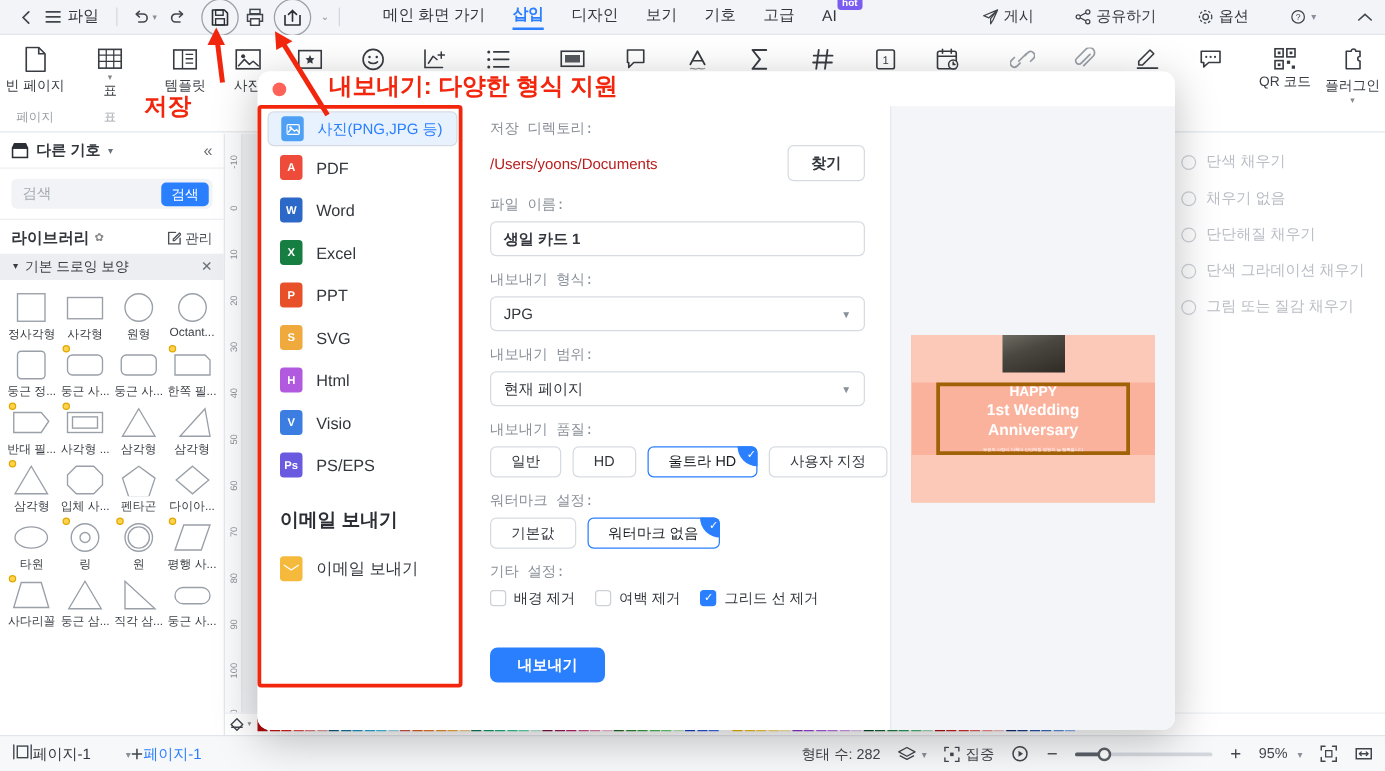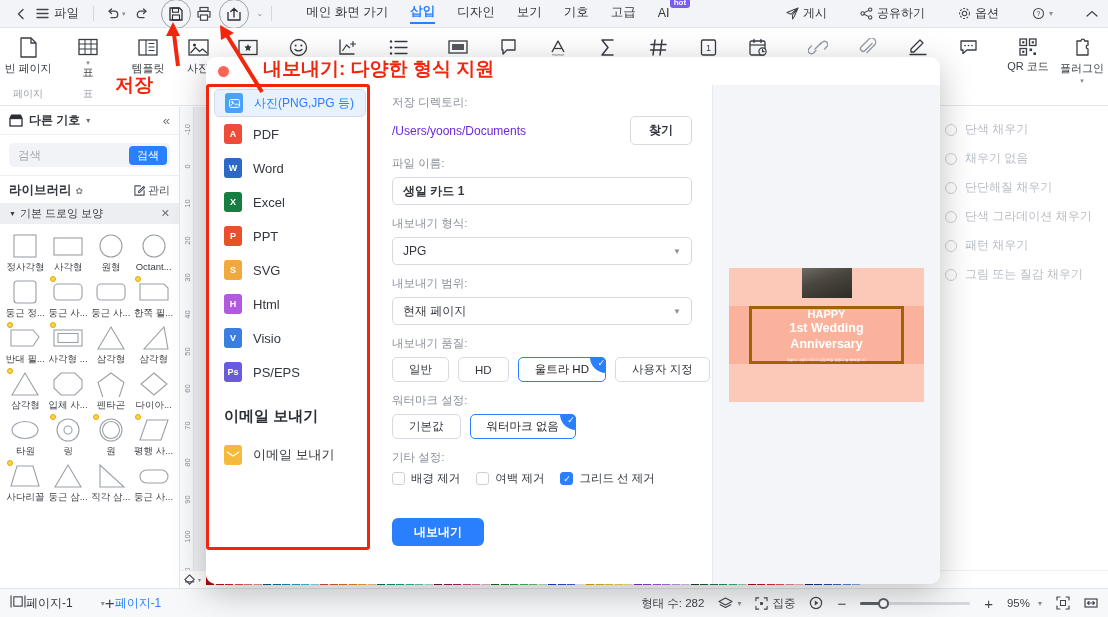--- a/index.html
+++ b/index.html
@@ -123,24 +123,24 @@
   .dlg-dot{width:11px;height:11px;border-radius:50%;background:#ff6258;}
   .dlg-body{flex:1;display:flex;min-height:0;}
   .dlg-side{width:168px;background:#fff;display:flex;flex-direction:column;padding:4px 8px 0;}
   .fmt{display:flex;align-items:center;gap:11px;height:34px;padding:0 10px;
     border-radius:7px;cursor:pointer;font-size:13px;color:#33373d;}
   .fmt.sel{background:#e8f2ff;color:#2a7fff;}
   .fmt .ic{width:18px;height:20px;border-radius:3px;display:flex;align-items:center;
     justify-content:center;font-size:9px;color:#fff;font-weight:700;flex:0 0 auto;}
   .email-h{font-size:15px;font-weight:700;color:#2b2f35;padding:18px 10px 12px;}
   .dlg-main{flex:1;padding:6px 20px 0 18px;min-width:0;}
-  .f-label{font-size:11.5px;color:#8a9099;margin:11px 0 6px;}
+  .f-label{font-size:11.5px;color:#8a9099;margin:11px 0 6px;font-family:Liberation Mono, monospace;}
   .f-label:first-child{margin-top:4px;}
   .dirrow{display:flex;align-items:center;gap:10px;}
-  .dirtext{font-size:12px;color:#6d28d9;flex:1;}
+  .dirtext{font-size:12px;color:#b91c1c;flex:1;}
   .btn-out{border:1px solid #d7dbe1;border-radius:5px;padding:5px 18px;font-size:12px;
     background:#fff;cursor:pointer;font-weight:600;color:#33373d;}
   .inp{width:100%;height:28px;border:1px solid #d7dbe1;border-radius:5px;padding:0 10px;
     font-size:12px;display:flex;align-items:center;background:#fff;cursor:text;font-weight:600;}
   .sel{width:100%;height:28px;border:1px solid #d7dbe1;border-radius:5px;padding:0 10px;
     font-size:12px;display:flex;align-items:center;background:#fff;cursor:pointer;}
   .sel .car{margin-left:auto;color:#8a9099;font-size:8px;}
   .pillrow{display:flex;gap:9px;}
   .pill{border:1px solid #d7dbe1;border-radius:5px;height:25px;padding:0 16px;
     display:flex;align-items:center;justify-content:center;font-size:11.5px;cursor:pointer;
@@ -756,24 +756,20 @@
           <span class="radio"></span>
           <span>채우기 없음</span>
         </div>
         <div class="rp-opt">
           <span class="radio"></span>
           <span>단단해질 채우기</span>
         </div>
         <div class="rp-opt">
           <span class="radio"></span>
           <span>단색 그라데이션 채우기</span>
-        </div>
-        <div class="rp-opt">
-          <span class="radio"></span>
-          <span>패턴 채우기</span>
         </div>
         <div class="rp-opt">
           <span class="radio"></span>
           <span>그림 또는 질감 채우기</span>
         </div>
       </div>
   </div>
 </div>
 
 <div class="colorstrip">

